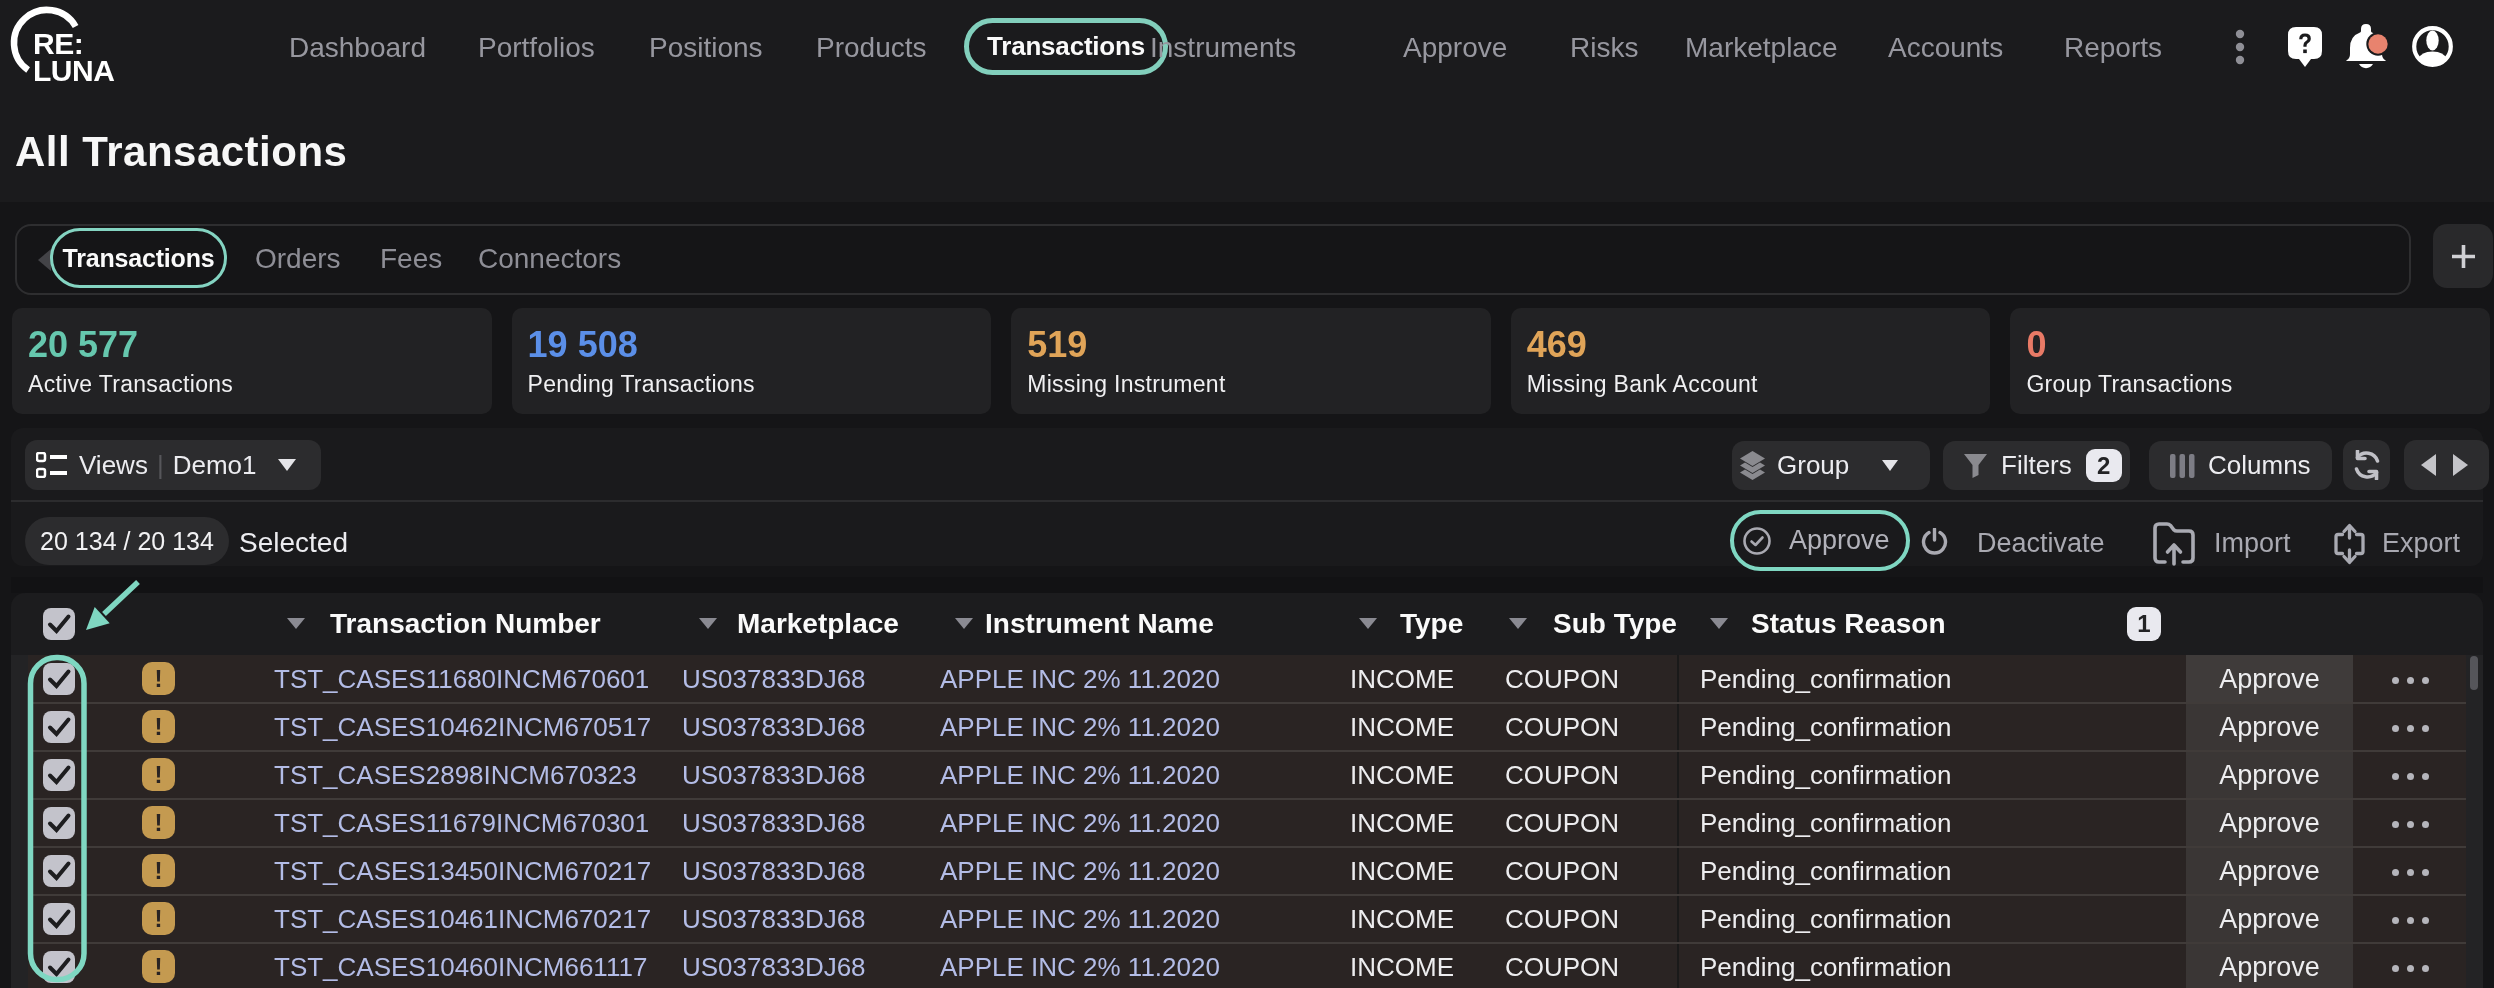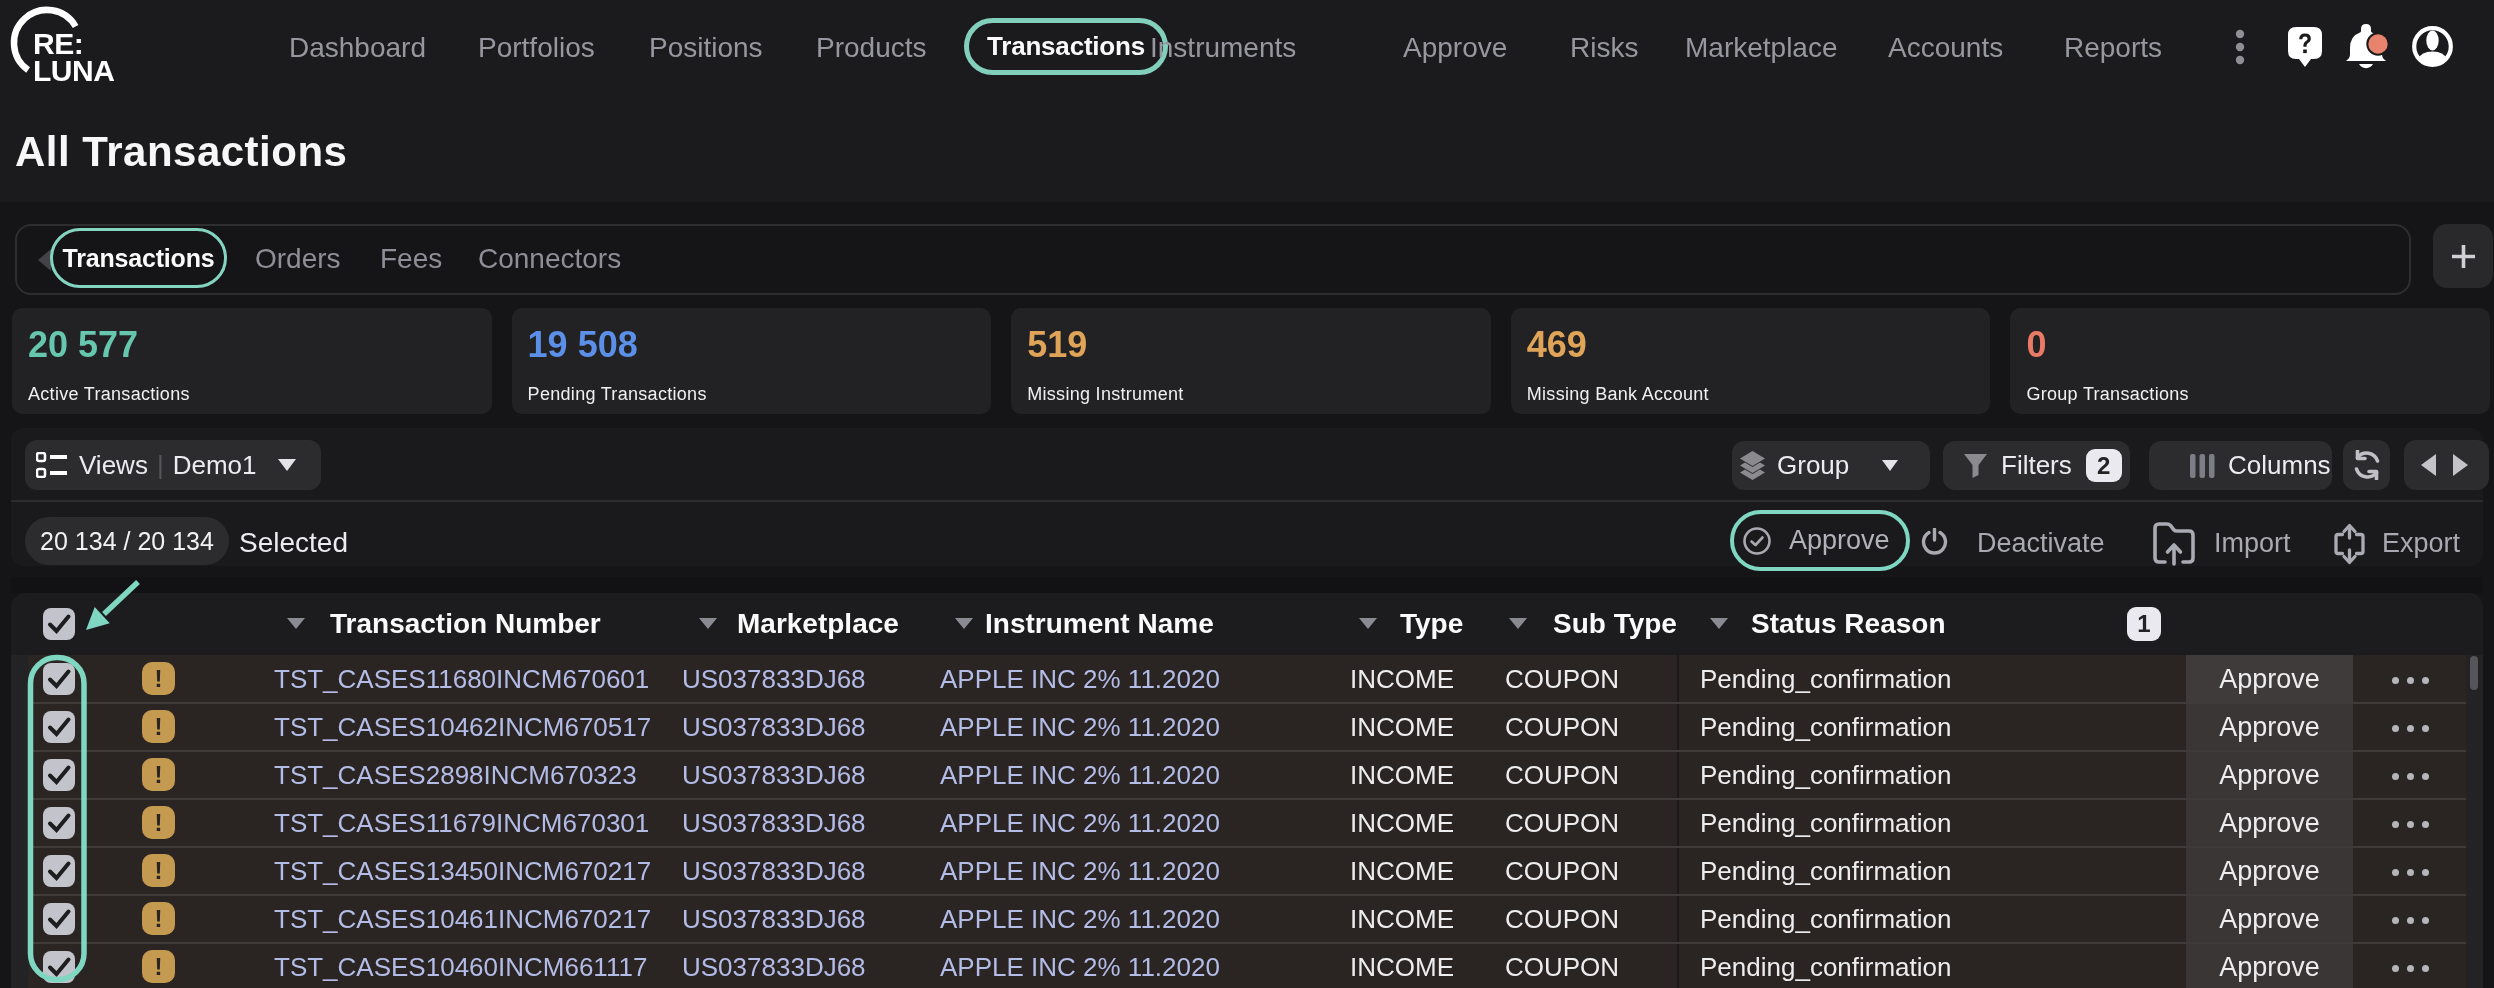--- a/index.html
+++ b/index.html
@@ -12,21 +12,21 @@
   .heading { position:absolute; left:15px; top:128px; font-size:42px; font-weight:bold; color:#f7f7f7; letter-spacing:0.5px; }
 
   .tabbar { left:15px; top:224px; width:2396px; height:71px; border:2px solid #2e2e30; border-radius:16px; }
   .tabpill { position:absolute; left:33px; top:2px; width:177px; height:60px; border:3px solid #84d4c2; border-radius:30px; display:flex; align-items:center; justify-content:center; color:#fafafa; font-weight:bold; font-size:25px; letter-spacing:-0.2px; }
   .tabitem { position:absolute; top:17px; font-size:28px; color:#8e8e96; }
   .plusbtn { left:2433px; top:224px; width:60px; height:64px; background:#29292b; border-radius:14px; display:flex; align-items:center; justify-content:center; }
 
   .cards { left:12px; top:308px; width:2478px; height:106px; display:flex; gap:20px; }
   .card { flex:1; background:#222224; border-radius:10px; padding:16px 0 0 16px; }
   .card .num { font-size:36px; font-weight:bold; letter-spacing:0px; }
-  .card .lbl { margin-top:18px; font-size:18px; color:#f0f0f2; letter-spacing:0.3px; }
+  .card .lbl { margin-top:5px; font-size:23px; color:#f0f0f2; letter-spacing:0.3px; }
 
   .panel2 { left:11px; top:428px; width:2472px; height:138px; background:#1a1a1c; border-radius:12px; }
   .sepline { left:11px; top:500px; width:2472px; height:2px; background:#2c2c2e; }
 
   .btn { position:absolute; background:#2c2c2e; border-radius:12px; display:flex; align-items:center; color:#ececf0; font-size:26px; }
   .selpill { left:25px; top:517px; width:204px; height:48px; background:#2c2c2e; border-radius:24px; display:flex; align-items:center; justify-content:center; color:#f2f2f4; font-size:25px; }
   .seltext { left:239px; top:527px; font-size:28px; color:#ececf0; }
 
   .approvepill { left:1730px; top:510px; width:180px; height:61px; border:4px solid #7fd7c2; border-radius:31px; display:flex; align-items:center; color:#b2b2ba; font-size:27px; }
   .acttext { position:absolute; top:528px; font-size:27px; color:#a9a9b1; }
@@ -158,21 +158,21 @@
     <span style="margin-left:11px;">Group</span>
     <div style="margin-left:33px; width:0; height:0; border-left:8px solid transparent; border-right:8px solid transparent; border-top:11px solid #e4e4e8;"></div>
   </div>
   <div class="btn" style="left:1943px; top:441px; width:187px; height:49px;">
     <svg style="margin-left:21px;" width="23" height="24" viewBox="0 0 23 24">
       <path d="M 0 0 L 23 0 L 14.5 11 L 14.5 21 L 8.5 24 L 8.5 11 Z" fill="#8a8a8f"></path>
     </svg>
     <span style="margin-left:14px;">Filters</span>
     <div style="margin-left:14px; width:36px; height:33px; background:#e9e9ef; border-radius:9px; color:#232325; font-size:24px; font-weight:bold; display:flex; align-items:center; justify-content:center;">2</div>
   </div>
-  <div class="btn" style="left:2149px; top:441px; width:183px; height:49px;padding-left:20px;">
+  <div class="btn" style="left:2149px; top:441px; width:183px; height:49px;">
     <svg style="margin-left:21px;" width="25" height="24" viewBox="0 0 25 24">
       <rect x="0" y="0" width="5.5" height="24" rx="2" fill="#7d7d85"></rect>
       <rect x="9.5" y="0" width="5.5" height="24" rx="2" fill="#7d7d85"></rect>
       <rect x="19" y="0" width="5.5" height="24" rx="2" fill="#7d7d85"></rect>
     </svg>
     <span style="margin-left:13px;">Columns</span>
   </div>
   <div class="btn" style="left:2343px; top:440px; width:47px; height:50px; justify-content:center;">
     <svg width="30" height="30" viewBox="0 0 30 30">
       <path d="M 25.5 11 A 11.5 11.5 0 0 0 5.5 7.5" fill="none" stroke="#c0c0c6" stroke-width="3.6" stroke-linecap="round"></path>

